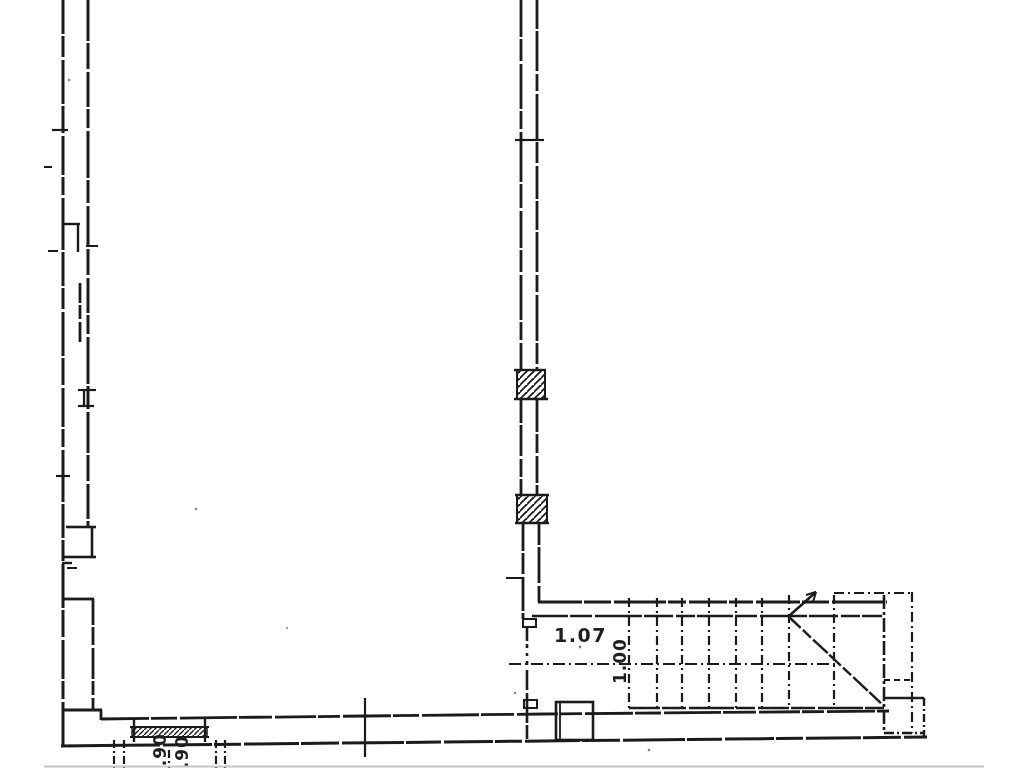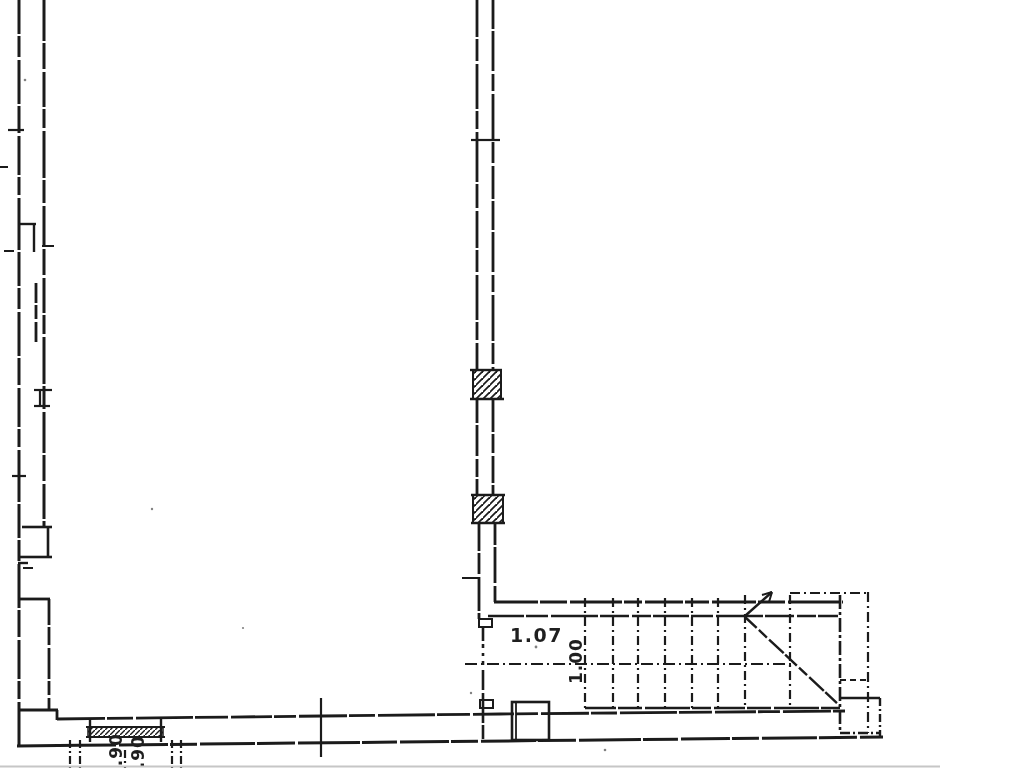--- a/index.html
+++ b/index.html
@@ -2,20 +2,21 @@
 <html><head>
 <meta charset="utf-8">
 <style>
   html,body{margin:0;padding:0;background:#ffffff;}
   .canvas{
     position:relative;
     width:940px;height:768px;
     background:#ffffff;
     overflow:hidden;
     font-family:"DejaVu Sans", sans-serif;
+    margin-left:44px;
   }
   svg{display:block;}
   text{
     font-family:"DejaVu Sans", sans-serif;
     font-weight:bold;
     fill:#1f1f1f;
   }
   .lbl-h{font-size:19px;letter-spacing:1.5px;}
   .lbl-v{font-size:17px;letter-spacing:1px;}
 </style>

